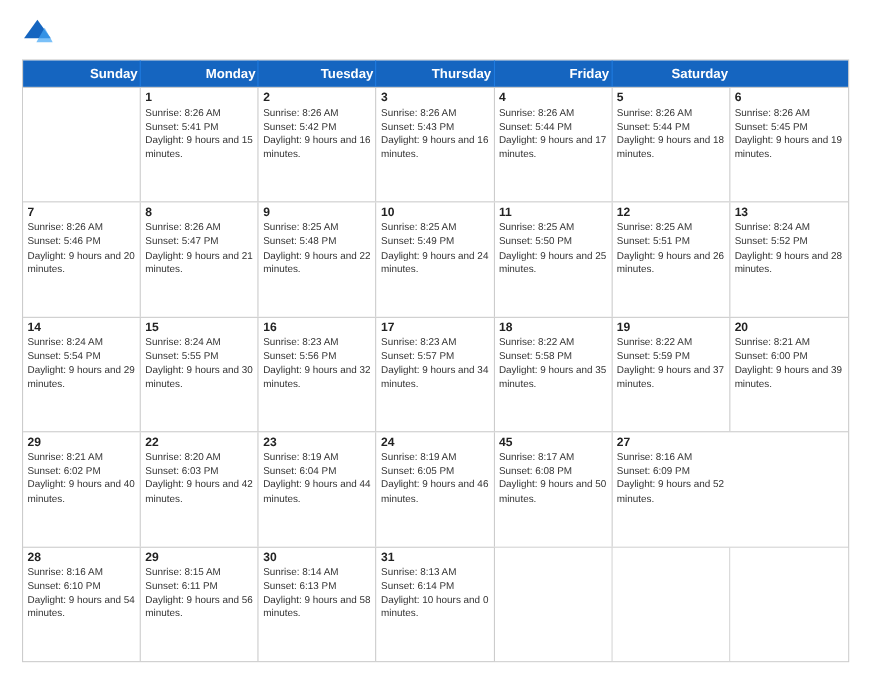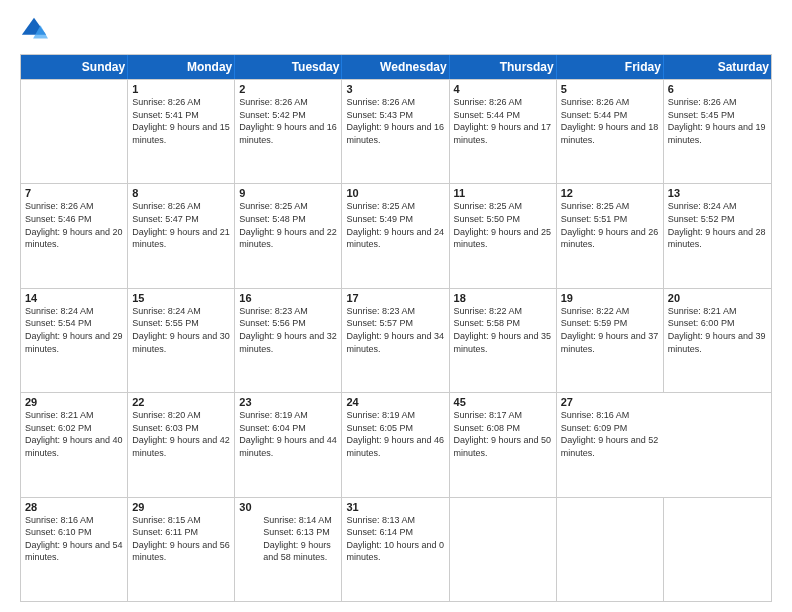--- a/index.html
+++ b/index.html
@@ -123,21 +123,20 @@
       <div class="title-main"></div>
       <div class="title-sub"></div>
     </div>
   </div>
 
   <div class="calendar">
     <div class="cal-header-row">
     <div class="cal-header-cell">Sunday</div>
         <div class="cal-header-cell">Monday</div>
         <div class="cal-header-cell">Tuesday</div>
-        <div class="cal-header-cell">Wednesday</div>
         <div class="cal-header-cell">Thursday</div>
         <div class="cal-header-cell">Friday</div>
         <div class="cal-header-cell">Saturday</div>
       </div>
     <div class="cal-body">
     <div class="cal-row">
           <div class="cal-cell empty"></div>
           <div class="cal-cell">
             <div class="day-num">1</div>
             <div class="day-detail" style="white-space: pre-line;">Sunrise: 8:26 AM
@@ -309,21 +308,21 @@
 Daylight: 9 hours and 54 minutes.</div>
           </div>
           <div class="cal-cell">
             <div class="day-num">29</div>
             <div class="day-detail" style="white-space: pre-line;">Sunrise: 8:15 AM
 Sunset: 6:11 PM
 Daylight: 9 hours and 56 minutes.</div>
           </div>
           <div class="cal-cell">
             <div class="day-num">30</div>
-            <div class="day-detail" style="white-space: pre-line; margin-left: 24px;">Sunrise: 8:14 AM
+            <div class="day-detail" style="white-space: pre-line;">Sunrise: 8:14 AM
 Sunset: 6:13 PM
 Daylight: 9 hours and 58 minutes.</div>
           </div>
           <div class="cal-cell">
             <div class="day-num">31</div>
             <div class="day-detail" style="white-space: pre-line;">Sunrise: 8:13 AM
 Sunset: 6:14 PM
 Daylight: 10 hours and 0 minutes.</div>
           </div>
           <div class="cal-cell empty"></div>

